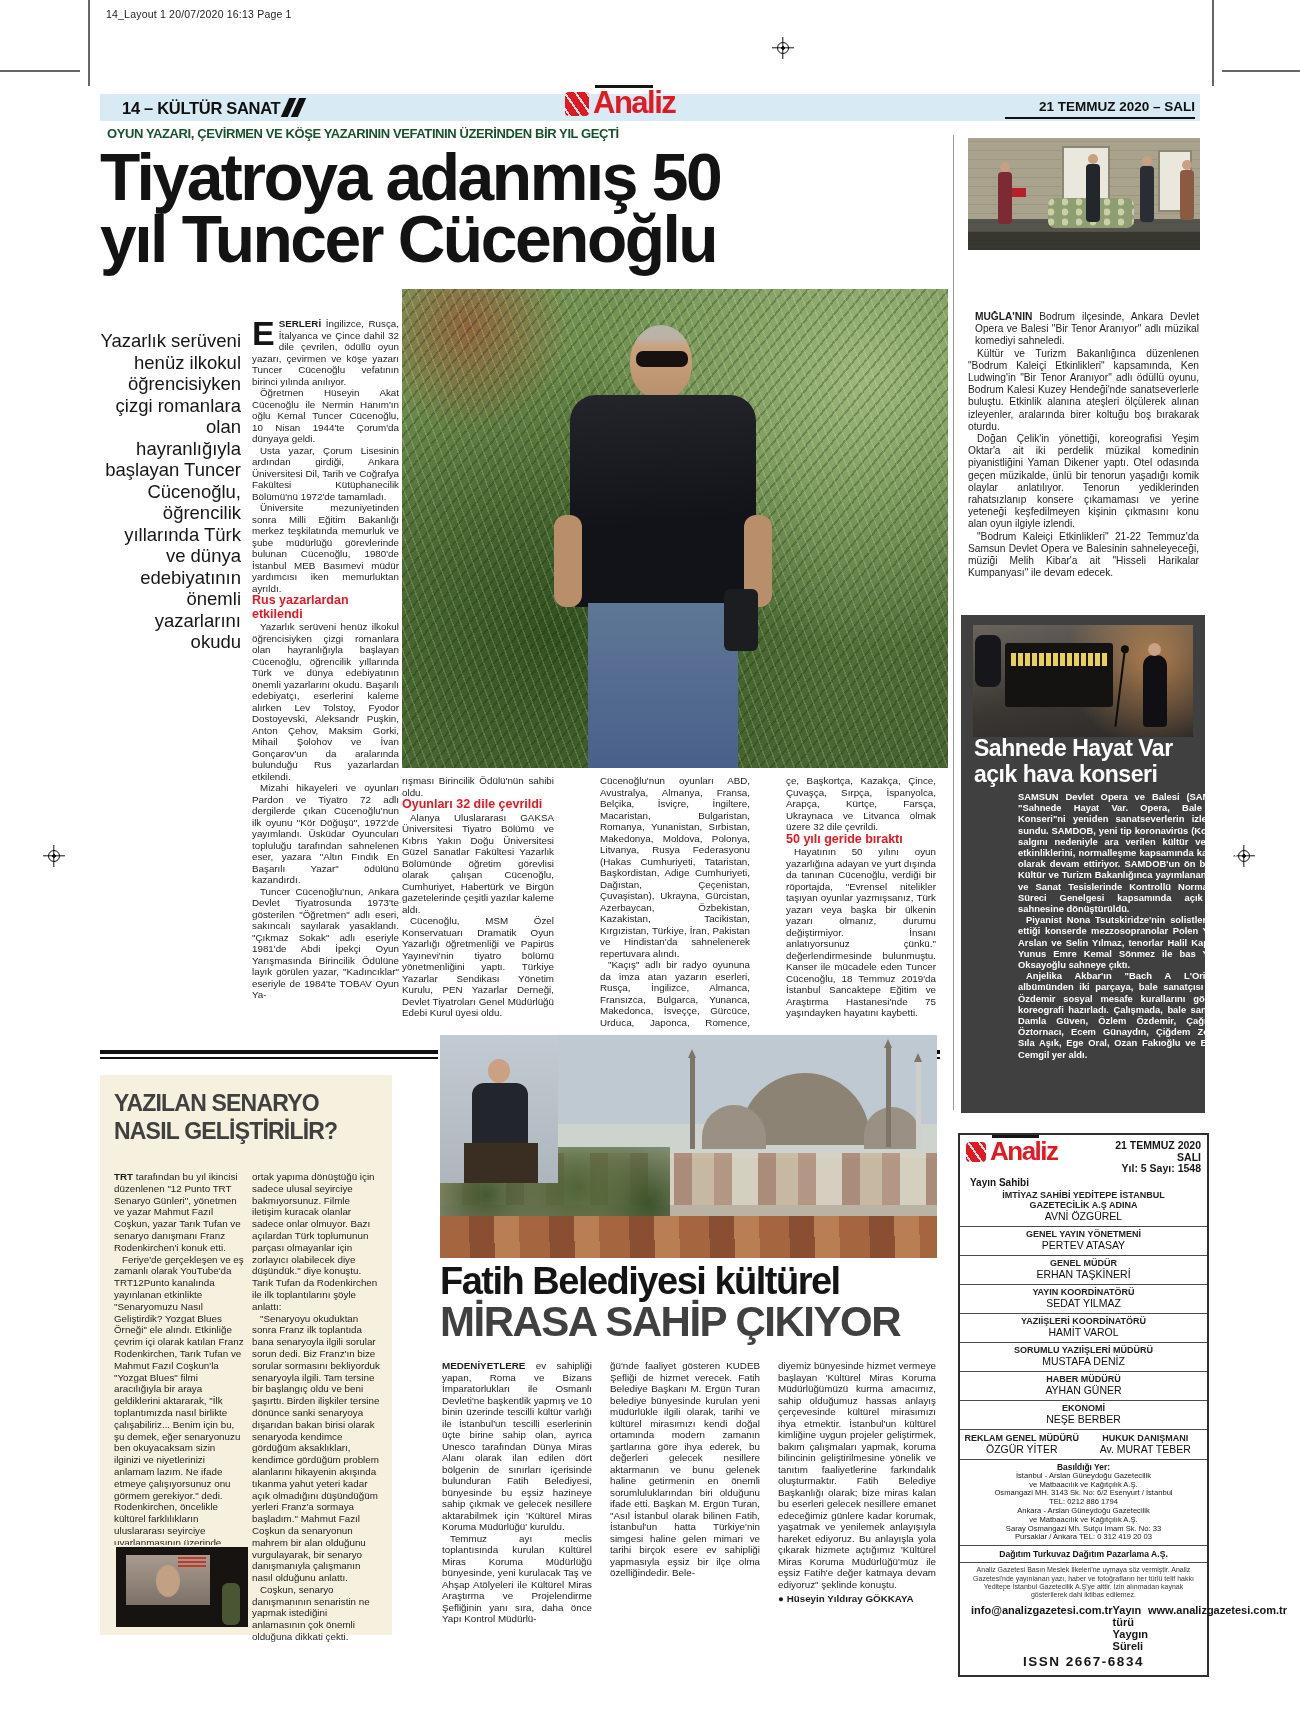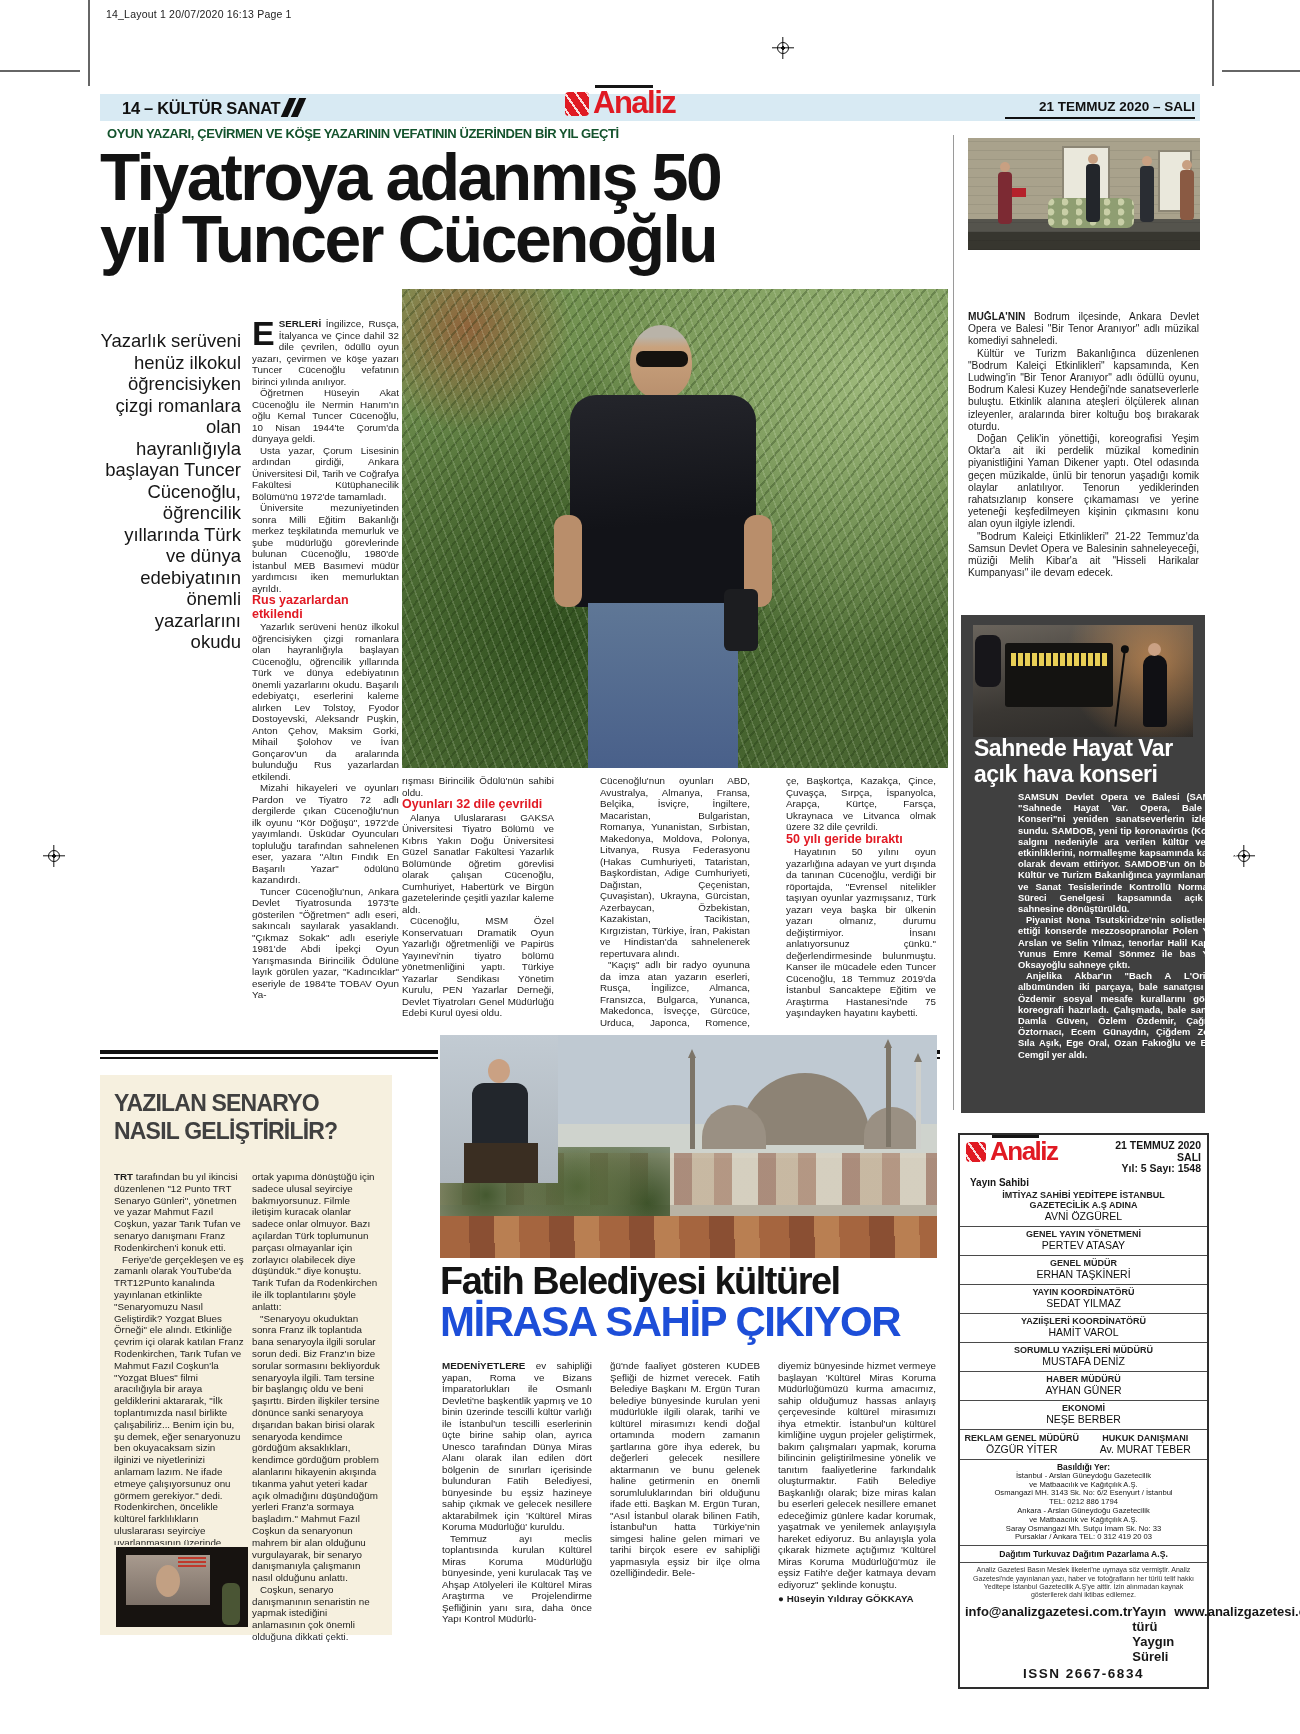--- a/index.html
+++ b/index.html
@@ -102,56 +102,56 @@
   .sp2-screen{position:absolute;left:10px;top:8px;width:84px;height:50px;background:linear-gradient(#a89a8e,#7d7168);}
   .sp2-face{position:absolute;left:40px;top:18px;width:24px;height:32px;border-radius:50%;background:#c2a083;}
   .sp2-red{position:absolute;left:62px;top:10px;width:28px;height:10px;
      background:repeating-linear-gradient(180deg,#c0392b 0 2px,transparent 2px 4px);}
   .sp2-person{position:absolute;left:106px;top:36px;width:18px;height:42px;border-radius:6px;background:#4a5534;}
   
   .tenor-head{position:absolute;left:966px;top:254px;font-size:24px;line-height:26px;font-weight:bold;
      letter-spacing:-.5px;color:#262626;}
   .tenor-body{position:absolute;left:968px;top:311px;width:231px;height:286px;overflow:hidden;
      font-size:10.2px;line-height:12.2px;text-align:justify;color:#1d1d1d;}
-  .tenor-body p{margin:0;text-indent:9px;} .tenor-body p.ni{text-indent:0;}
+  .tenor-body p{margin:0;text-indent:9px;} .tenor-body p.ni{text-indent:0;margin-left:7px;}
   
   .redbox{position:absolute;left:961px;top:615px;width:244px;height:498px;background:#404040;}
   .red-head{position:absolute;left:13px;top:120px;font-size:23px;line-height:26px;font-weight:bold;color:#fff;letter-spacing:-.5px;}
   .red-body{position:absolute;left:13px;top:176px;width:219px;height:308px;overflow:hidden;
      font-size:9.4px;line-height:11.2px;font-weight:bold;text-align:justify;color:#fff;margin-left:44px;}
   .red-body p{margin:0;text-indent:8px;} .red-body p.ni{text-indent:0;}
   
   .senbox{position:absolute;left:100px;top:1075px;width:292px;height:560px;background:#f6f0df;}
   .sen-head{position:absolute;left:14px;top:14px;font-size:23px;line-height:28px;font-weight:bold;
      letter-spacing:-.8px;color:#404040;}
   .sen-col{position:absolute;overflow:hidden;font-size:9.8px;line-height:11.8px;color:#1d1d1d;text-align:left;}
   .sen-col p{margin:0;text-indent:8px;} .sen-col p.ni{text-indent:0;}
   
   .fatih-h1{position:absolute;left:440px;top:1262px;font-size:38px;line-height:38px;font-weight:bold;
      letter-spacing:-1.5px;color:#141414;}
   .fatih-h2{position:absolute;left:440px;top:1300px;font-size:42px;line-height:44px;font-weight:bold;
-     letter-spacing:-1.5px;color:#1d4ed8;}
+     letter-spacing:-1.5px;color:#404040;}
   .byline{font-weight:bold;text-indent:0 !important;margin-top:3px !important;}
   
   .mastbox{position:absolute;left:958px;top:1133px;width:247px;border:2px solid #2e2e2e;background:#fff;
      font-size:10px;color:#161616;}
   .mh-toprow{display:flex;justify-content:space-between;align-items:flex-start;padding:5px 6px 2px 6px;}
   .mh-date{text-align:right;font-weight:bold;font-size:10.5px;line-height:11.5px;}
   .mh-owner-label{padding:0 0 0 10px;font-weight:bold;font-size:10px;}
   .mh-block{text-align:center;padding:2px 4px 4px;border-bottom:1.6px solid #4a4a4a;}
   .mh-title{font-weight:bold;font-size:9px;line-height:10.5px;color:#222;}
   .mh-name{font-weight:normal;font-size:10.5px;line-height:11.5px;color:#0e0e0e;}
   .mh-2col{display:flex;border-bottom:1.6px solid #4a4a4a;}
   .mh-2col>div{flex:1;text-align:center;padding:3px 0 4px;}
   .mh-addr{text-align:center;font-weight:bold;font-size:9.2px;line-height:10.6px;padding:4px 3px;border-bottom:1.6px solid #4a4a4a;}
   .mh-print{text-align:center;font-size:7.6px;line-height:8.8px;padding:3px 2px;border-bottom:1.6px solid #4a4a4a;}
   .mh-print .t{font-weight:bold;font-size:8.4px;}
   .mh-dist{text-align:center;font-weight:bold;font-size:8.6px;padding:3px 0;border-bottom:1.6px solid #4a4a4a;}
   .mh-disc{font-size:7px;line-height:8.4px;color:#333;padding:3px 5px;text-align:center;}
-  .mh-contact{display:flex;justify-content:space-between;font-weight:bold;font-size:13px;padding:1px 5px 0;}
+  .mh-contact{display:flex;justify-content:space-between;font-weight:bold;font-size:11px;padding:1px 11px 0;}
   .mh-issn{text-align:center;font-weight:bold;font-size:13.5px;letter-spacing:1.5px;padding:2px 0 6px;}
 </style>
 </head>
 <body>
 
 <div class="page">
 
   <div class="slug">14_Layout 1  20/07/2020  16:13  Page 1</div>
   <div class="crop" style="left:88px;top:0;width:1.5px;height:86px"></div>
   <div class="crop" style="left:1212px;top:0;width:1.5px;height:86px"></div>

